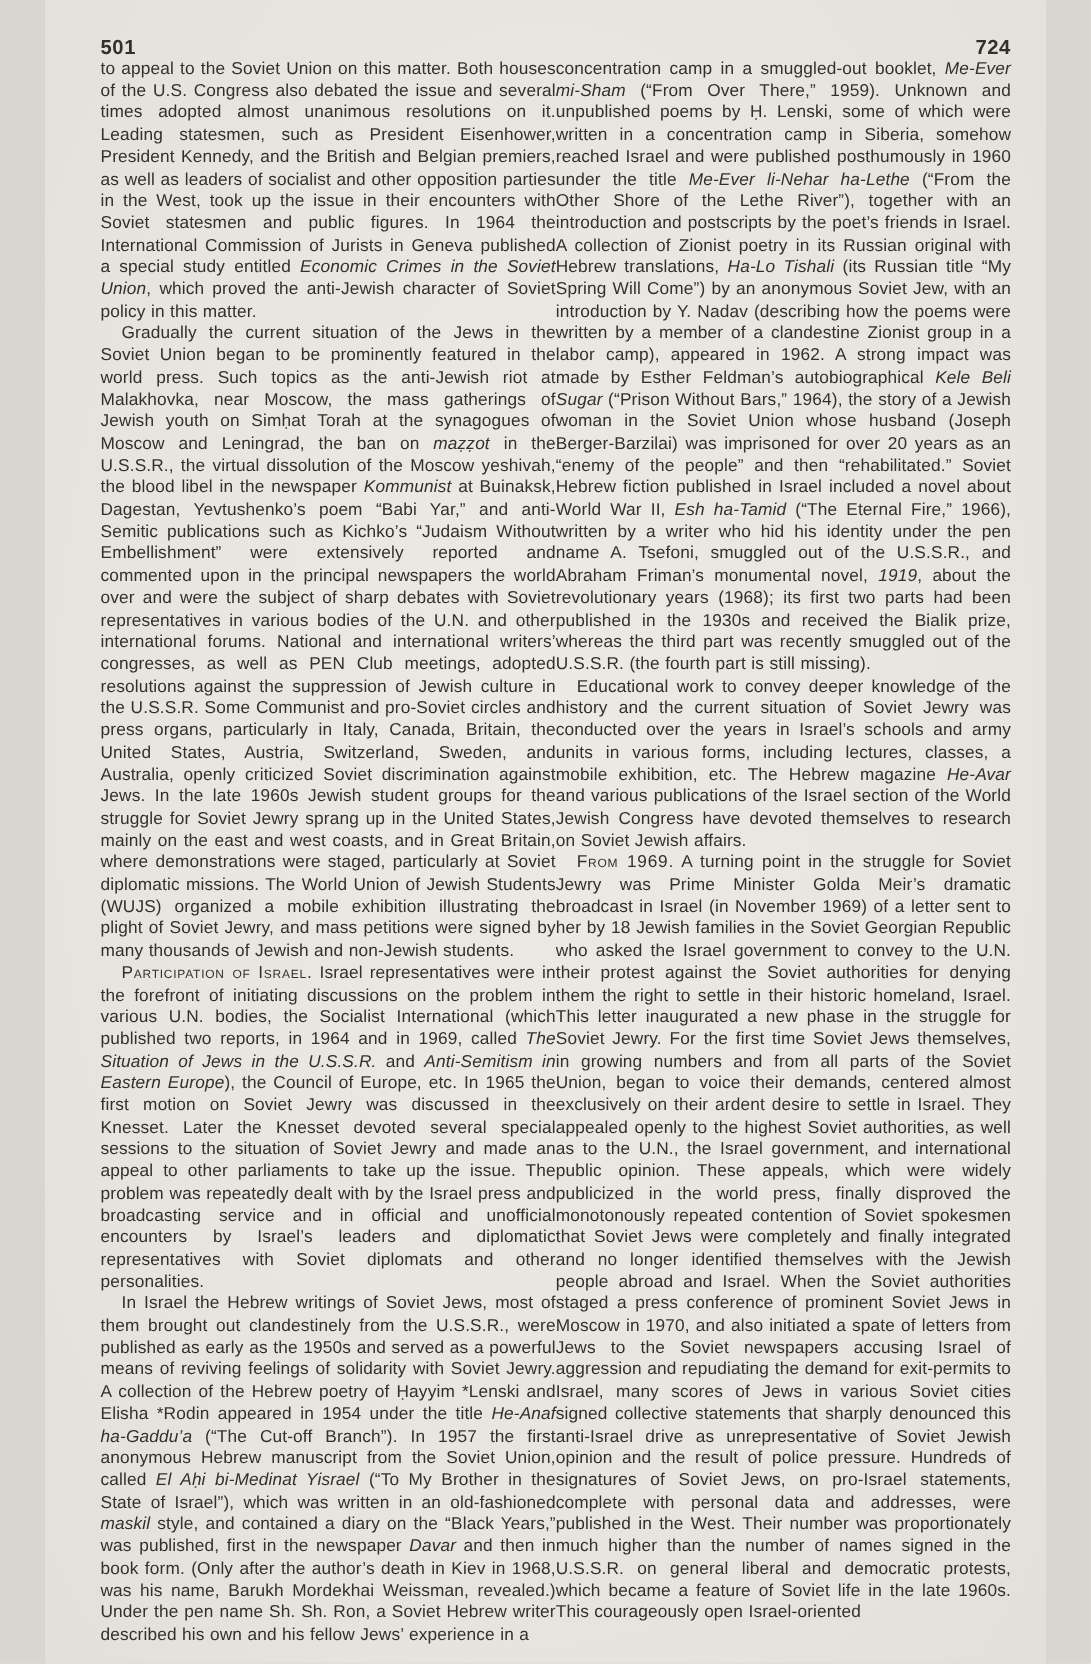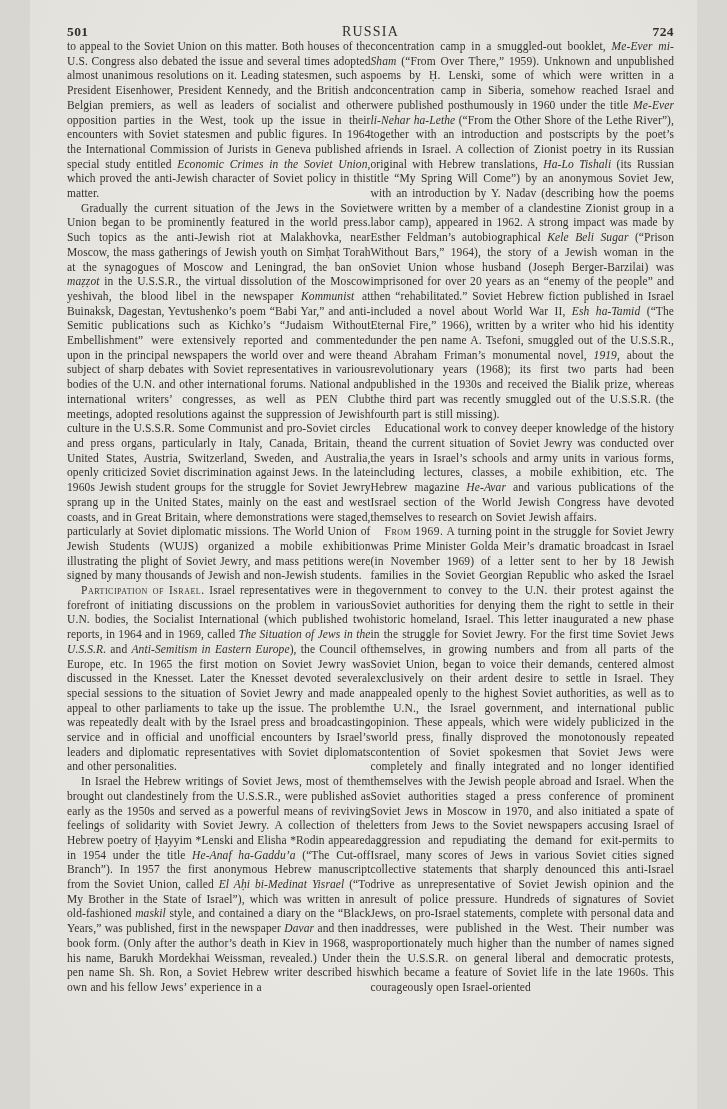--- a/index.html
+++ b/index.html
@@ -8,21 +8,21 @@
     background: #d8d6d1;
   }
   .page {
     position: relative;
     width: 667px;
     height: 1109px;
     margin: 0 auto;
     background: #e9e7e1;
     background-image: radial-gradient(ellipse at 50% 45%, #eceae4 0%, #e7e5df 60%, #e2e0da 100%);
     overflow: hidden;
-    font-family: Liberation Serif, serif;
+    font-family: Liberation Sans, sans-serif;
     color: #332f2a;
   }
   .running-head {
     position: absolute;
     top: 24px;
     left: 37px;
     right: 23px;
     height: 18px;
   }
   .page-num {
@@ -94,21 +94,20 @@
     border-radius: 1px;
   }
 </style>
 </head>
 <body>
 
 <div class="page">
 
   <div class="running-head">
     <span class="page-num left">501</span>
-    <span class="head-title">RUSSIA</span>
     <span class="page-num right">724</span>
   </div>
 
   <div class="columns">
     <div class="column">
         <p class=""><span>to appeal to the Soviet Union on this matter. Both houses of the U.S. Congress also debated the issue and several times adopted almost unanimous resolutions on it. Leading statesmen, such as President Eisenhower, President Kennedy, and the British and Belgian premiers, as well as leaders of socialist and other opposition parties in the West, took up the issue in their encounters with Soviet statesmen and public figures. In 1964 the International Commission of Jurists in Geneva published a special study entitled </span><span class="italic">Economic Crimes in the Soviet Union</span><span>, which proved the anti-Jewish character of Soviet policy in this matter.</span></p>
         <p class="indent"><span>Gradually the current situation of the Jews in the Soviet Union began to be prominently featured in the world press. Such topics as the anti-Jewish riot at Malakhovka, near Moscow, the mass gatherings of Jewish youth on Simḥat Torah at the synagogues of Moscow and Leningrad, the ban on </span><span class="italic">maẓẓot</span><span> in the U.S.S.R., the virtual dissolution of the Moscow yeshivah, the blood libel in the newspaper </span><span class="italic">Kommunist</span><span> at Buinaksk, Dagestan, Yevtushenko’s poem “Babi Yar,” and anti-Semitic publications such as Kichko’s “Judaism Without Embellishment” were extensively reported and commented upon in the principal newspapers the world over and were the subject of sharp debates with Soviet representatives in various bodies of the U.N. and other international forums. National and international writers’ congresses, as well as PEN Club meetings, adopted resolutions against the suppression of Jewish culture in the U.S.S.R. Some Communist and pro-Soviet circles and press organs, particularly in Italy, Canada, Britain, the United States, Austria, Switzerland, Sweden, and Australia, openly criticized Soviet discrimination against Jews. In the late 1960s Jewish student groups for the struggle for Soviet Jewry sprang up in the United States, mainly on the east and west coasts, and in Great Britain, where demonstrations were staged, particularly at Soviet diplomatic missions. The World Union of Jewish Students (WUJS) organized a mobile exhibition illustrating the plight of Soviet Jewry, and mass petitions were signed by many thousands of Jewish and non-Jewish students.</span></p>
         <p class="indent"><span class="smallcaps">Participation of Israel.</span><span> Israel representatives were in the forefront of initiating discussions on the problem in various U.N. bodies, the Socialist International (which published two reports, in 1964 and in 1969, called </span><span class="italic">The Situation of Jews in the U.S.S.R.</span><span> and </span><span class="italic">Anti-Semitism in Eastern Europe</span><span>), the Council of Europe, etc. In 1965 the first motion on Soviet Jewry was discussed in the Knesset. Later the Knesset devoted several special sessions to the situation of Soviet Jewry and made an appeal to other parliaments to take up the issue. The problem was repeatedly dealt with by the Israel press and broadcasting service and in official and unofficial encounters by Israel’s leaders and diplomatic representatives with Soviet diplomats and other personalities.</span></p>
         <p class="indent"><span>In Israel the Hebrew writings of Soviet Jews, most of them brought out clandestinely from the U.S.S.R., were published as early as the 1950s and served as a powerful means of reviving feelings of solidarity with Soviet Jewry. A collection of the Hebrew poetry of Ḥayyim *Lenski and Elisha *Rodin appeared in 1954 under the title </span><span class="italic">He-Anaf ha-Gaddu’a</span><span> (“The Cut-off Branch”). In 1957 the first anonymous Hebrew manuscript from the Soviet Union, called </span><span class="italic">El Aḥi bi-Medinat Yisrael</span><span> (“To My Brother in the State of Israel”), which was written in an old-fashioned </span><span class="italic">maskil</span><span> style, and contained a diary on the “Black Years,” was published, first in the newspaper </span><span class="italic">Davar</span><span> and then in book form. (Only after the author’s death in Kiev in 1968, was his name, Barukh Mordekhai Weissman, revealed.) Under the pen name Sh. Sh. Ron, a Soviet Hebrew writer described his own and his fellow Jews’ experience in a</span></p>
       </div>

